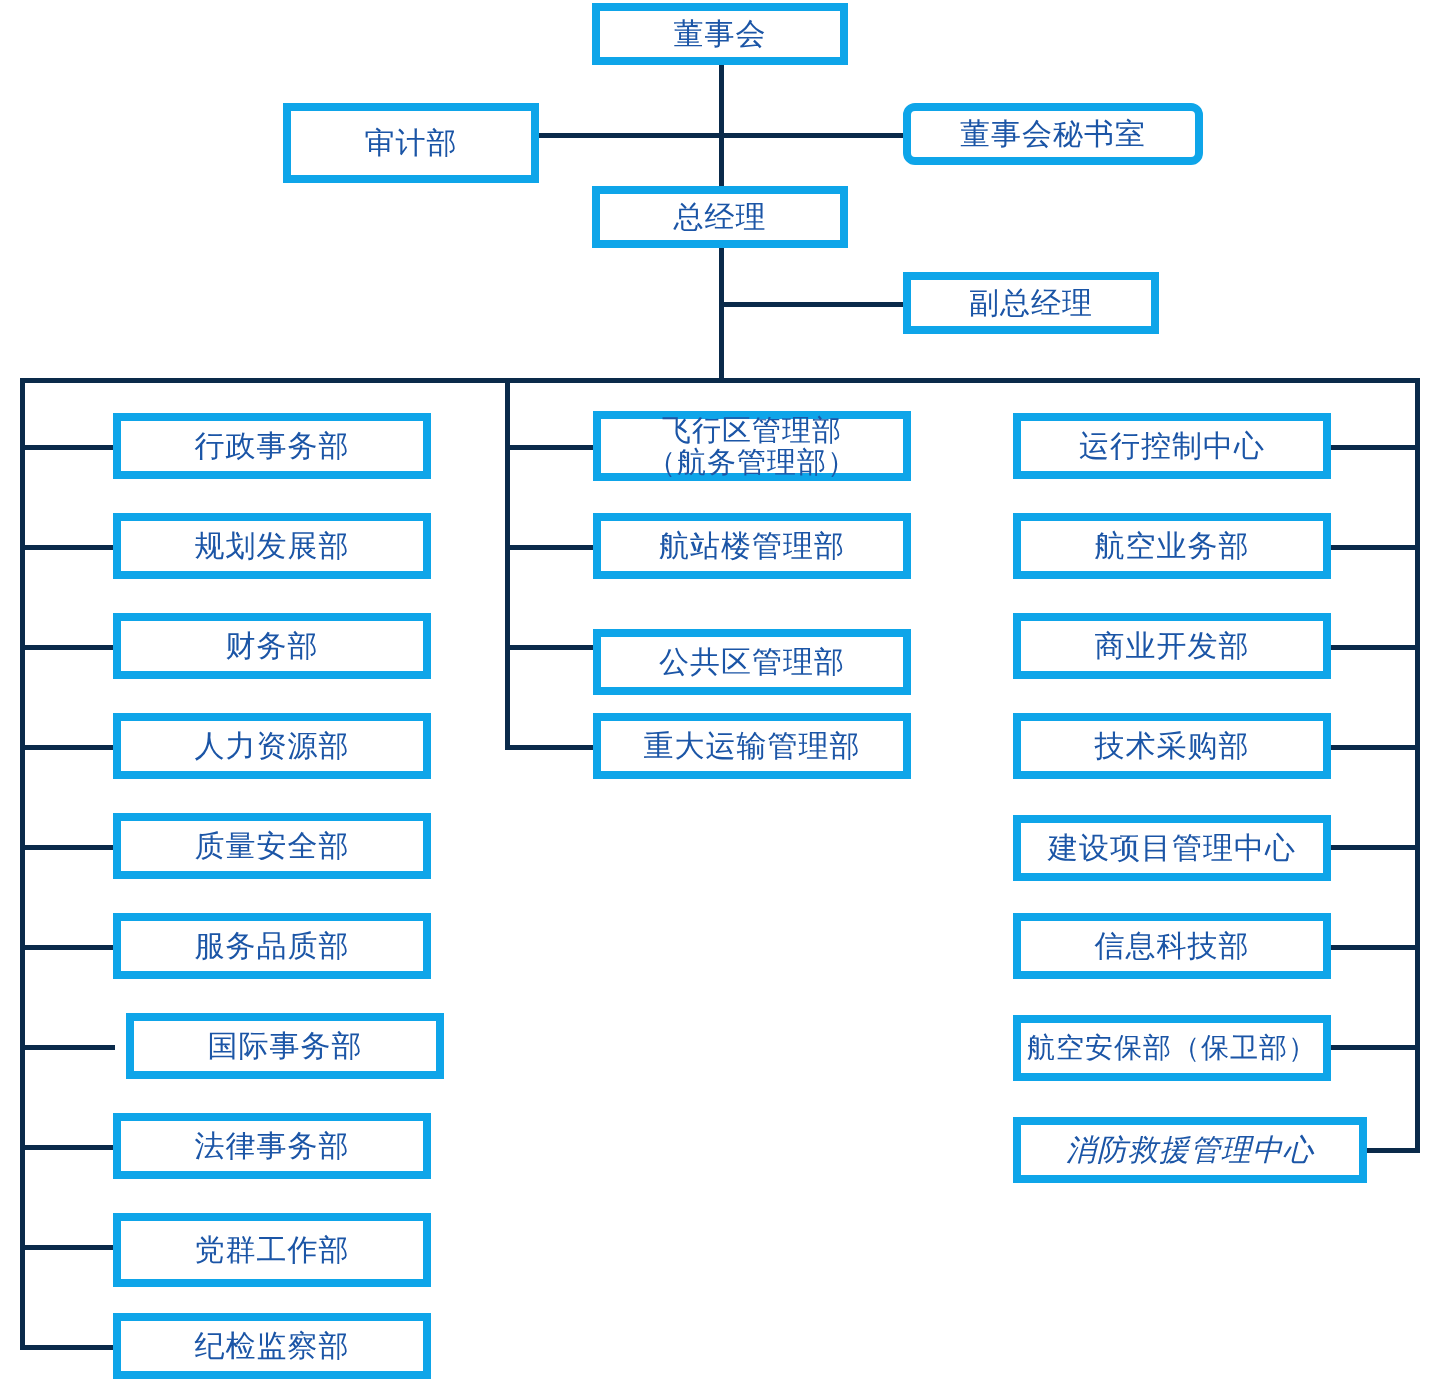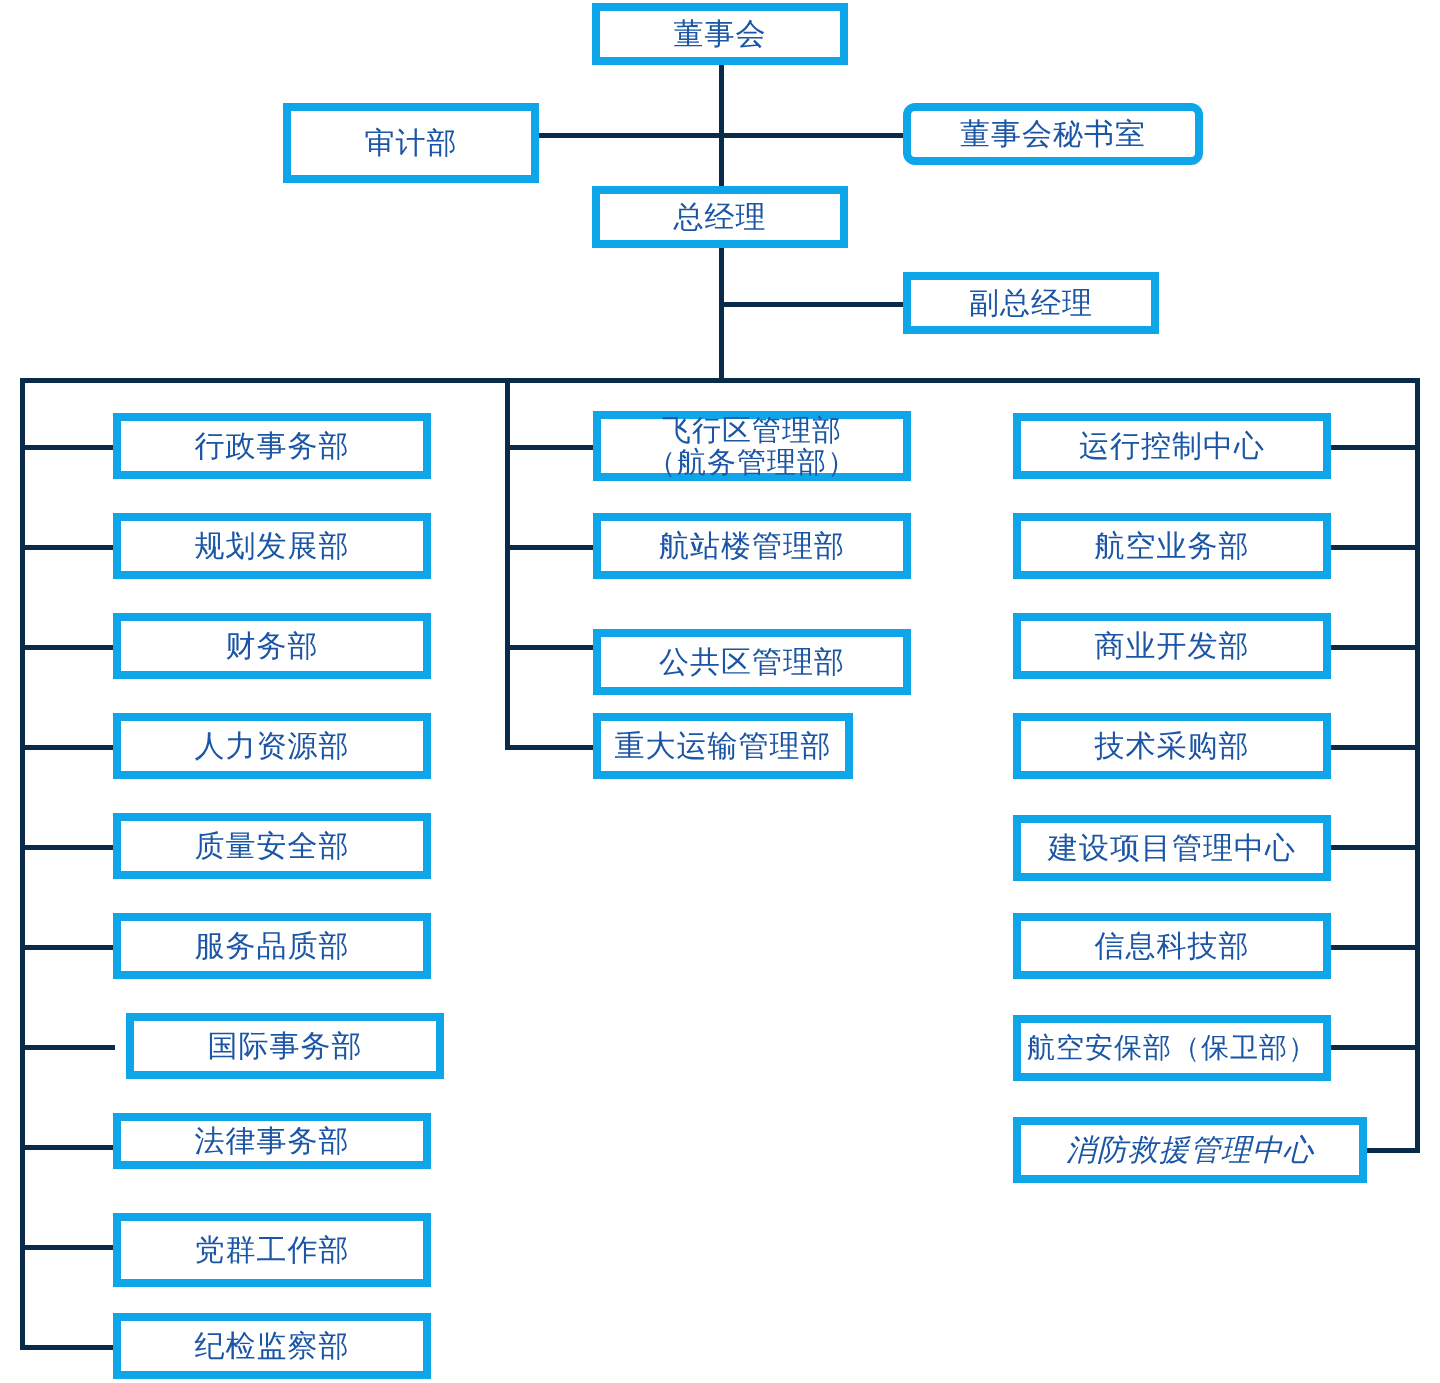--- a/index.html
+++ b/index.html
@@ -104,29 +104,29 @@
 
   <div class="node" style="left:903px; top:272px; width:256px; height:62px;">副总经理</div>
 
   <div class="node" style="left:113px; top:413px; width:318px; height:66px;">行政事务部</div>
   <div class="node" style="left:113px; top:513px; width:318px; height:66px;">规划发展部</div>
   <div class="node" style="left:113px; top:713px; width:318px; height:66px;">人力资源部</div>
   <div class="node" style="left:113px; top:613px; width:318px; height:66px;">财务部</div>
   <div class="node" style="left:113px; top:813px; width:318px; height:66px;">质量安全部</div>
   <div class="node" style="left:113px; top:913px; width:318px; height:66px;">服务品质部</div>
   <div class="node" style="left:113px; top:1013px; width:318px; height:66px;margin-left:13px;">国际事务部</div>
-  <div class="node" style="left:113px; top:1113px; width:318px; height:56px;">法律事务部</div>
+  <div class="node" style="left:113px; top:1113px; width:318px; height:66px;">法律事务部</div>
   <div class="node" style="left:113px; top:1213px; width:318px; height:74px;">党群工作部</div>
   <div class="node" style="left:113px; top:1313px; width:318px; height:66px;">纪检监察部</div>
 
   <div class="node two-line" style="left:593px; top:411px; width:318px; height:70px;">飞行区管理部
 （航务管理部）</div>
   <div class="node" style="left:593px; top:513px; width:318px; height:66px;">航站楼管理部</div>
   <div class="node" style="left:593px; top:613px; width:318px; height:66px;margin-top:16px;">公共区管理部</div>
-  <div class="node" style="left:593px; top:713px; width:260px; height:66px;">重大运输管理部</div>
+  <div class="node" style="left:593px; top:713px; width:318px; height:66px;">重大运输管理部</div>
 
   <div class="node" style="left:1013px; top:413px; width:318px; height:66px;">运行控制中心</div>
   <div class="node" style="left:1013px; top:513px; width:318px; height:66px;">航空业务部</div>
   <div class="node" style="left:1013px; top:613px; width:318px; height:66px;">商业开发部</div>
   <div class="node" style="left:1013px; top:713px; width:318px; height:66px;">技术采购部</div>
   <div class="node" style="left:1013px; top:815px; width:318px; height:66px;">建设项目管理中心</div>
   <div class="node" style="left:1013px; top:913px; width:318px; height:66px;">信息科技部</div>
   <div class="node small-text" style="left:1013px; top:1015px; width:318px; height:66px;">航空安保部（保卫部）</div>
   <div class="node" style="left:1013px; top:1117px; width:354px; height:66px;font-style:italic;">消防救援管理中心</div>
 

